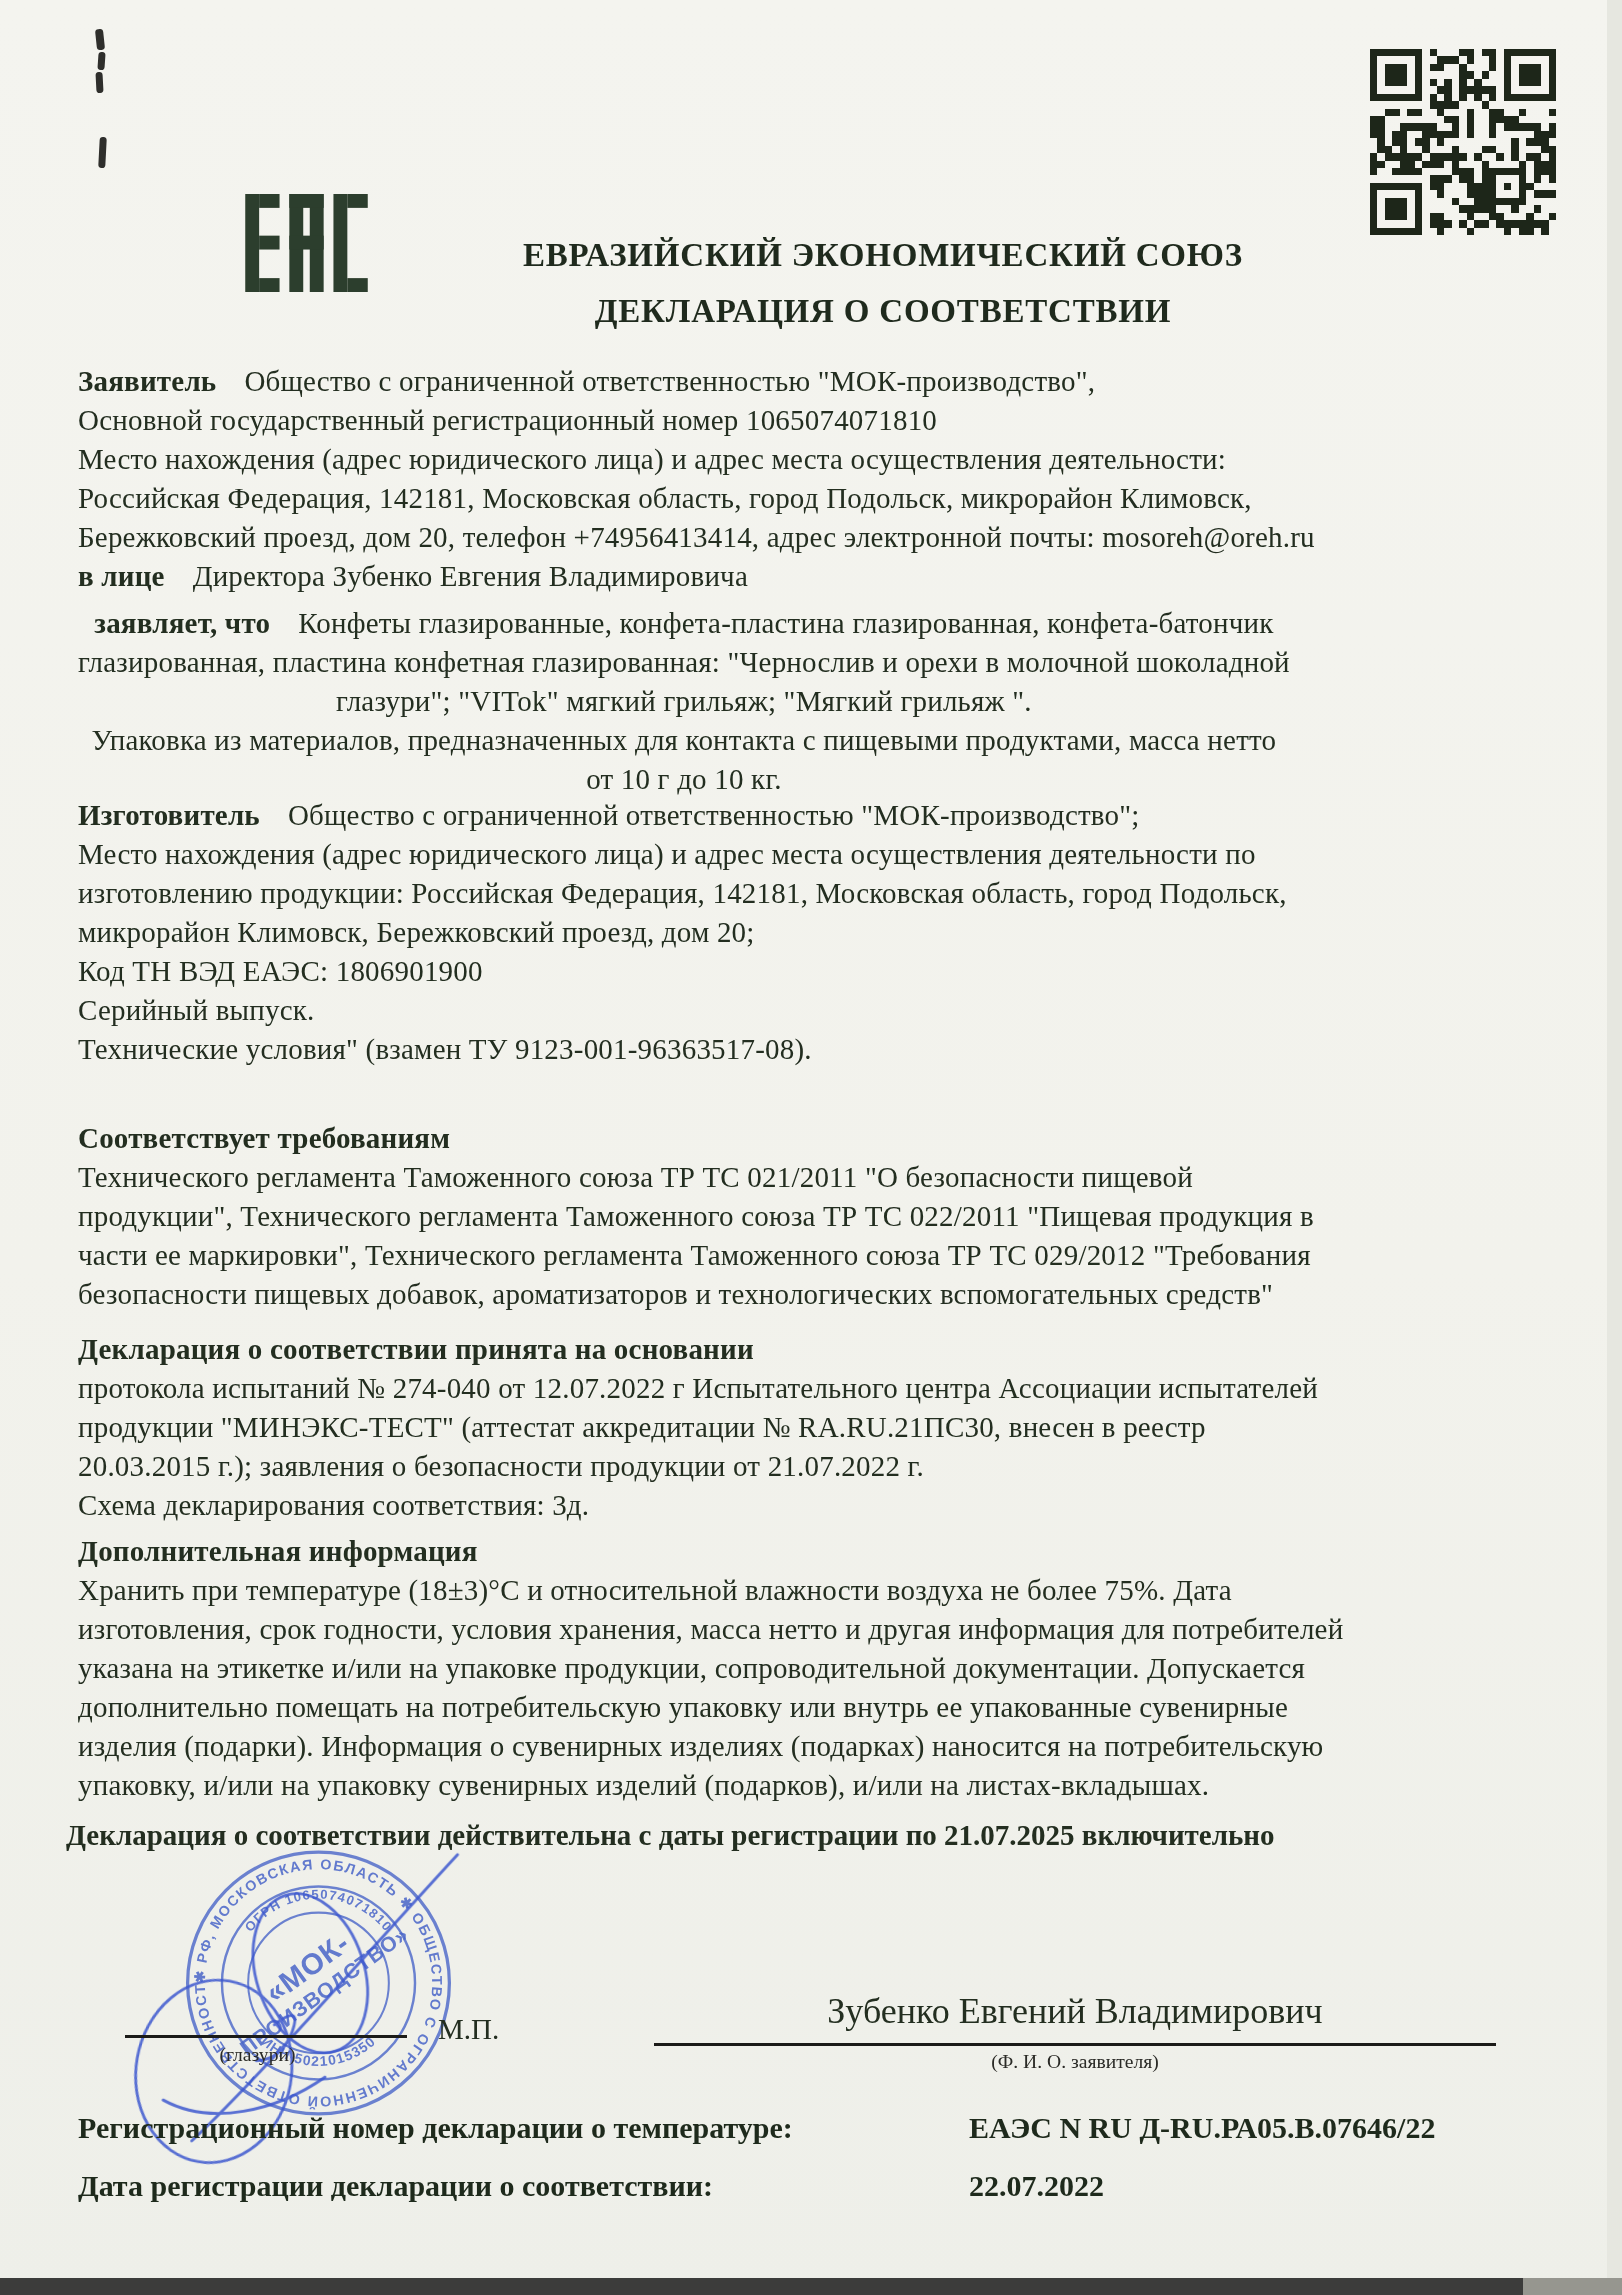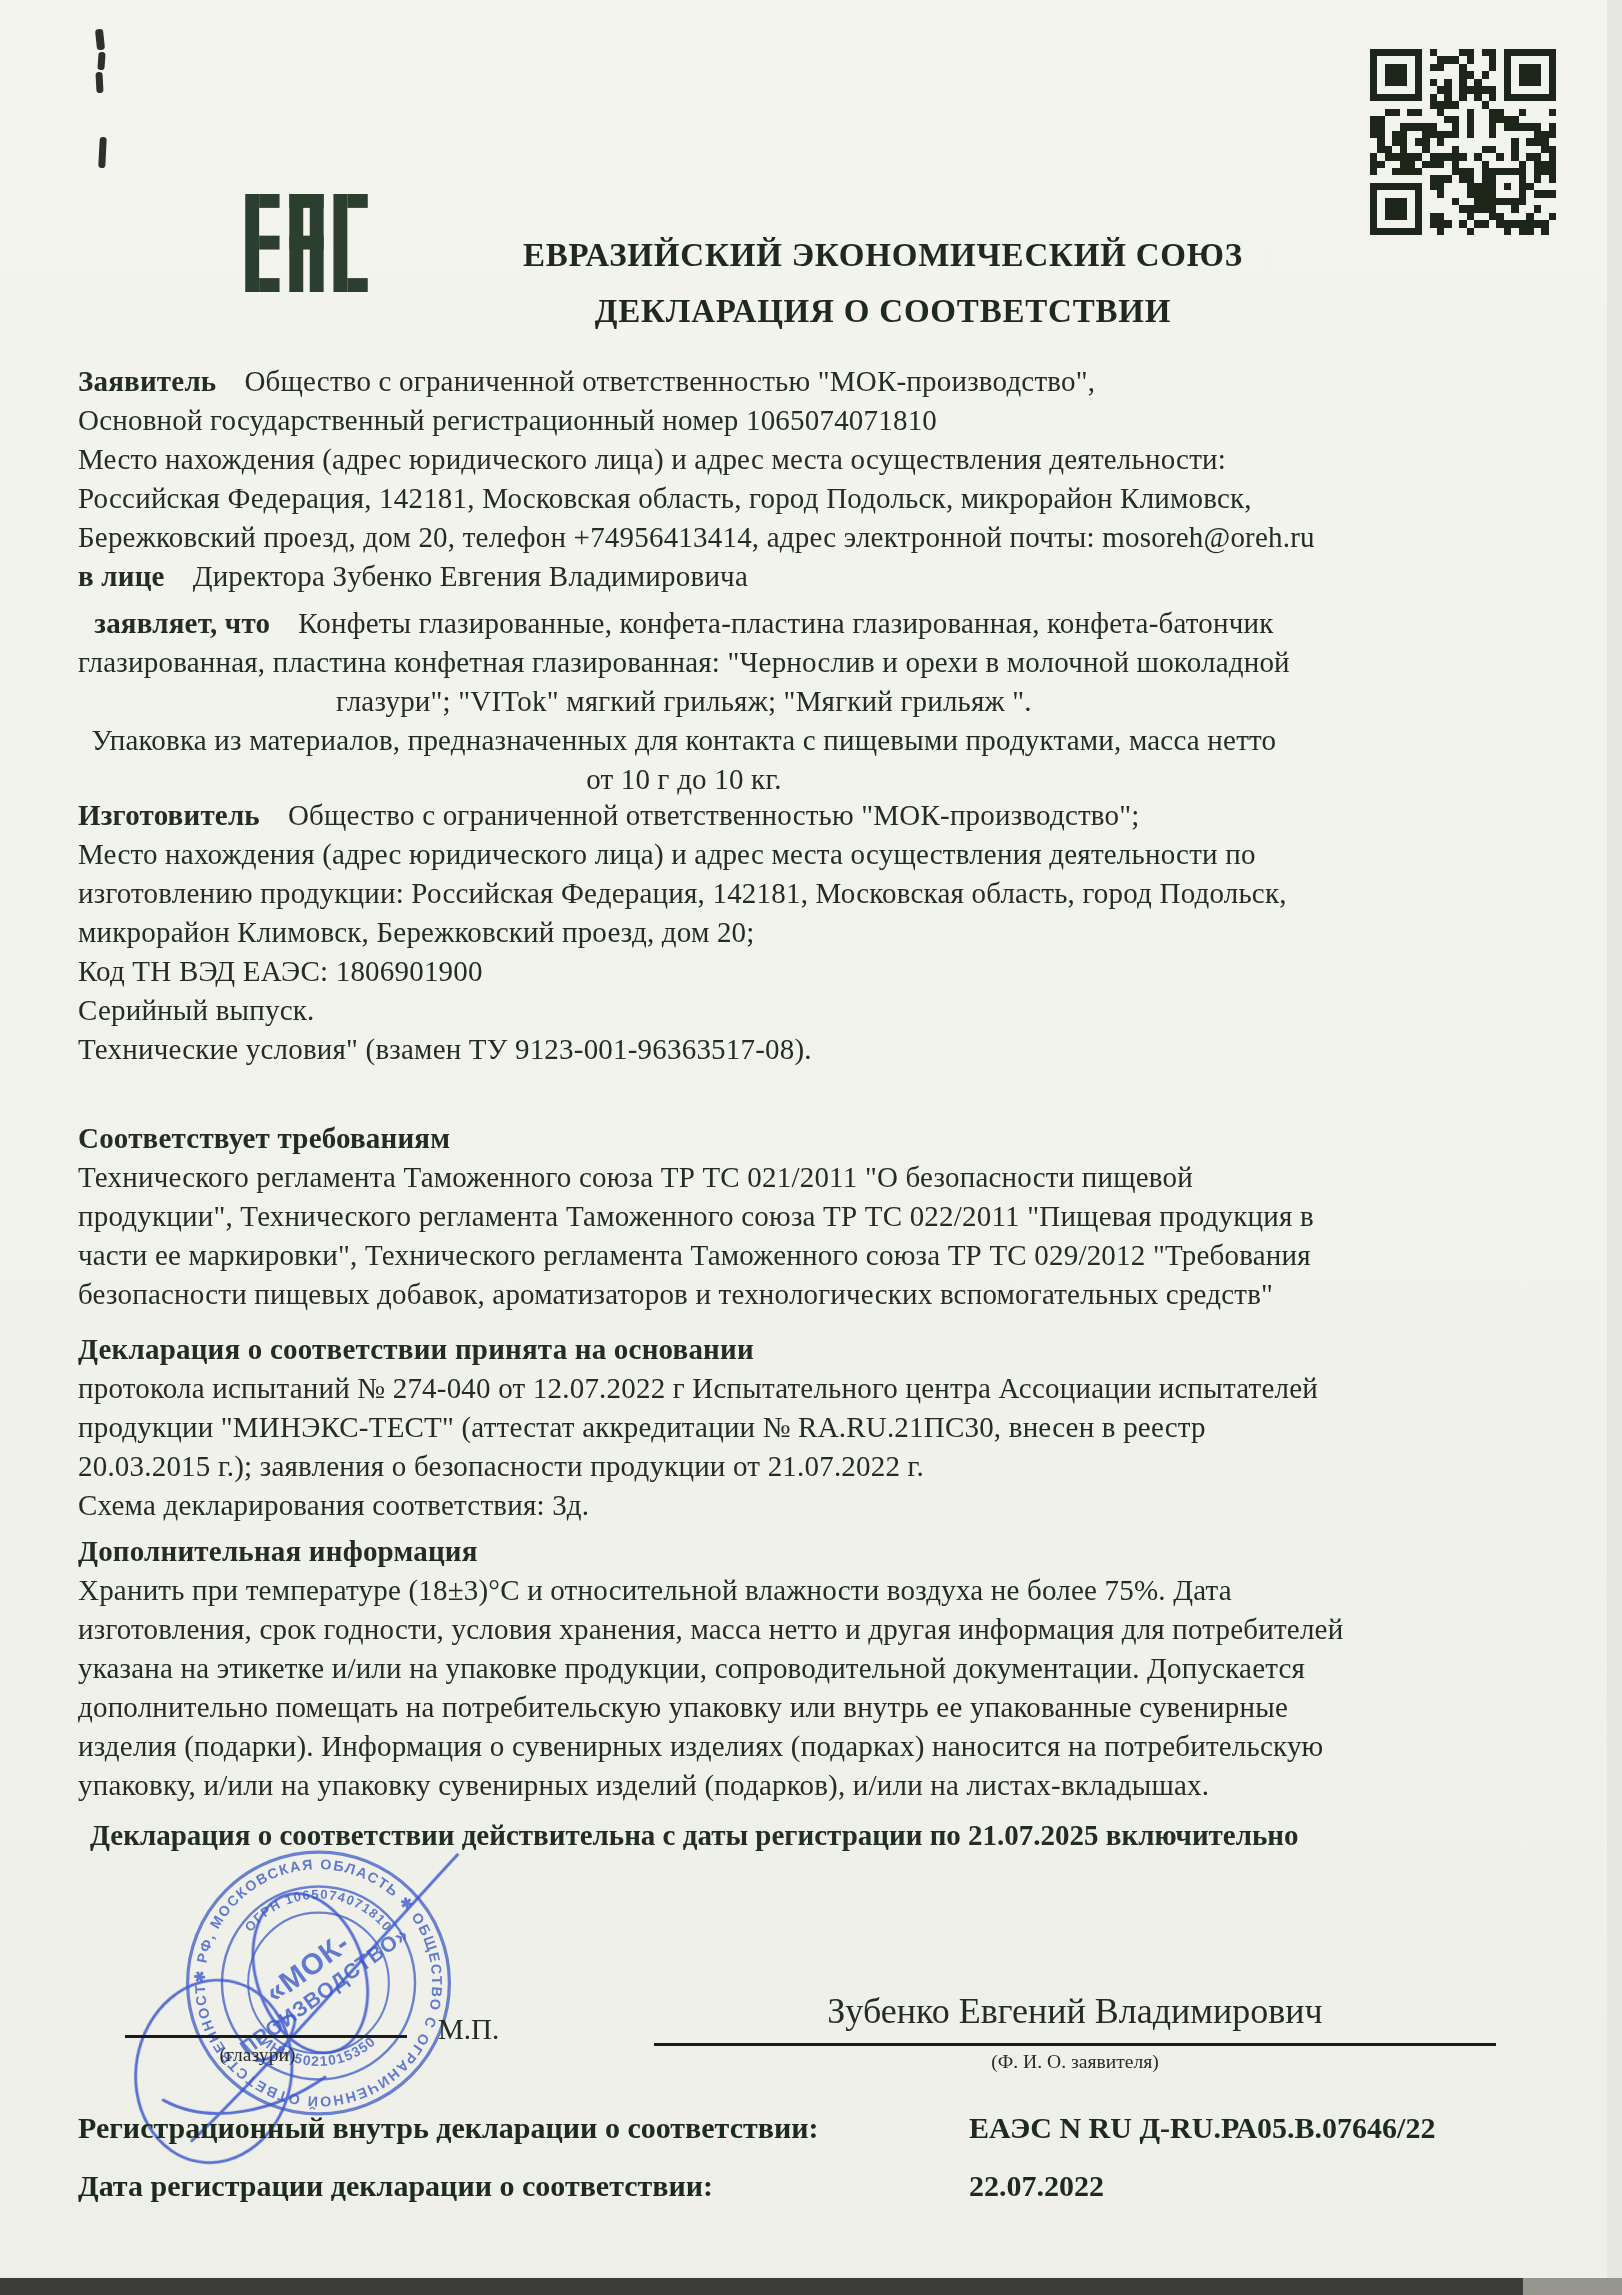--- a/index.html
+++ b/index.html
@@ -431,21 +431,21 @@
   <div class="para" style="top:1532px;">
     <div class="b">Дополнительная информация</div>
     <div>Хранить при температуре (18±3)°С и относительной влажности воздуха не более 75%. Дата</div>
     <div>изготовления, срок годности, условия хранения, масса нетто и другая информация для потребителей</div>
     <div>указана на этикетке и/или на упаковке продукции, сопроводительной документации. Допускается</div>
     <div>дополнительно помещать на потребительскую упаковку или внутрь ее упакованные сувенирные</div>
     <div>изделия (подарки). Информация о сувенирных изделиях (подарках) наносится на потребительскую</div>
     <div>упаковку, и/или на упаковку сувенирных изделий (подарков), и/или на листах-вкладышах.</div>
   </div>
 
-  <div class="abs b" style="left:90px;top:1819px;font-size:29px;white-space:nowrap;">Декларация о соответствии действительна с даты регистрации по 21.07.2025 включительно</div>
+  <div class="abs b" style="left:66px;top:1819px;font-size:29px;white-space:nowrap;">Декларация о соответствии действительна с даты регистрации по 21.07.2025 включительно</div>
 
   <div class="stamp-wrap">
     <svg width="409" height="409" viewBox="0 0 500 500">
       <defs>
         <path id="arcOut" d="M 111 187 A 139 139 0 1 1 389 187 A 139 139 0 1 1 111 187"></path>
         <path id="arcIn" d="M 147 187 A 103 103 0 1 1 353 187 A 103 103 0 1 1 147 187"></path>
         <path id="arcBot" d="M 166 245 A 103 103 0 0 0 334 245"></path>
       </defs>
       <g stroke="#4a66c9" fill="none" opacity="0.8">
         <circle cx="250" cy="187" r="160" stroke-width="4"></circle>
@@ -472,21 +472,21 @@
   </div>
 
   <div class="sigline" style="left:125px;top:2035px;width:282px;"></div>
   <div class="caption" style="left:184px;top:2044px;width:147px;">(глазури)</div>
   <div class="abs" style="left:438px;top:2013px;font-size:29px;">М.П.</div>
 
   <div class="abs" style="left:654px;top:1990px;width:842px;text-align:center;font-size:36px;">Зубенко Евгений Владимирович</div>
   <div class="sigline" style="left:654px;top:2043px;width:842px;"></div>
   <div class="caption" style="left:654px;top:2051px;width:842px;">(Ф. И. О. заявителя)</div>
 
-  <div class="regrow" style="left:78px;top:2111px;">Регистрационный внутрь декларации о соответствии:</div>
+  <div class="regrow" style="left:78px;top:2111px;">Регистрационный номер декларации о температуре:</div>
   <div class="regrow" style="left:969px;top:2111px;">ЕАЭС N RU Д-RU.РА05.В.07646/22</div>
   <div class="regrow" style="left:78px;top:2169px;">Дата регистрации декларации о соответствии:</div>
   <div class="regrow" style="left:969px;top:2169px;">22.07.2022</div>
 
   <div class="band-l"></div>
   <div class="band-r"></div>
 </div>
 
 
 </body></html>

